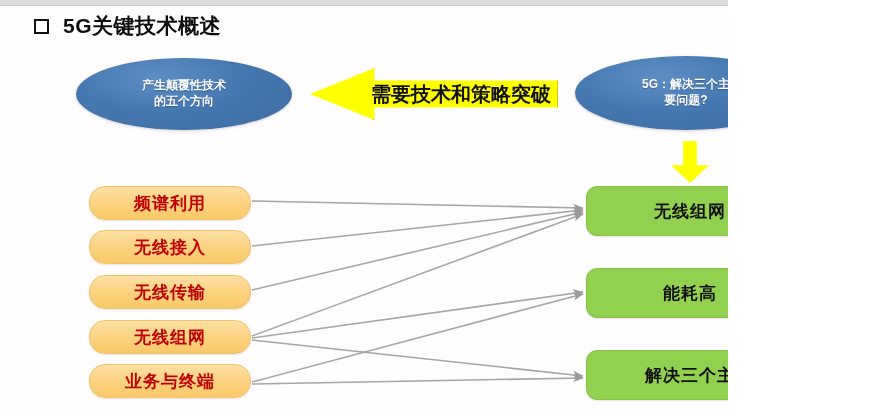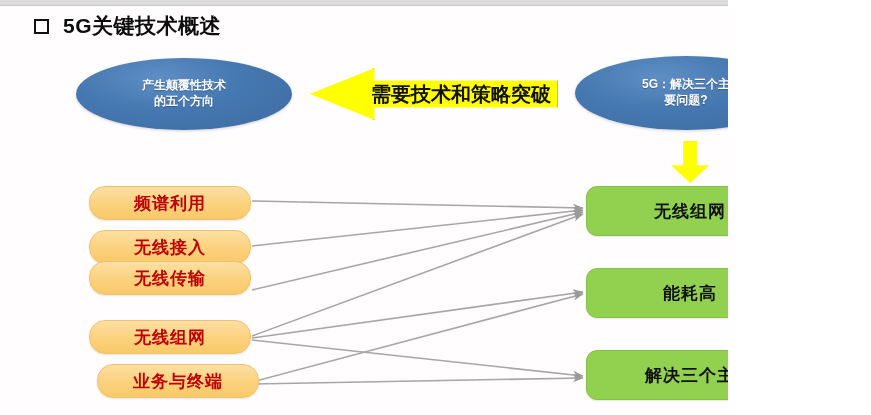--- a/index.html
+++ b/index.html
@@ -128,23 +128,23 @@
     background: #92d050;
     border: 1px solid #86c247;
     border-radius: 11px;
     color: #111111;
     font-size: 17px;
     letter-spacing: 1px;
     box-shadow: 0 1px 2px rgba(0,0,0,0.10);
   }
   #orange-0 { top: 186px; }
   #orange-1 { top: 230px; font-family: Liberation Serif, serif; }
-  #orange-2 { top: 261px; }
+  #orange-2 { top: 275px; }
   #orange-3 { top: 320px; }
-  #orange-4 { top: 364px; margin-left: 8px; }
+  #orange-4 { top: 364px; }
   #green-0  { top: 186px; }
   #green-1  { top: 268px; }
   #green-2  { top: 350px; }
 
   
   #connectors {
     position: absolute;
     left: 0; top: 0;
     width: 871px; height: 415px;
     pointer-events: none;

